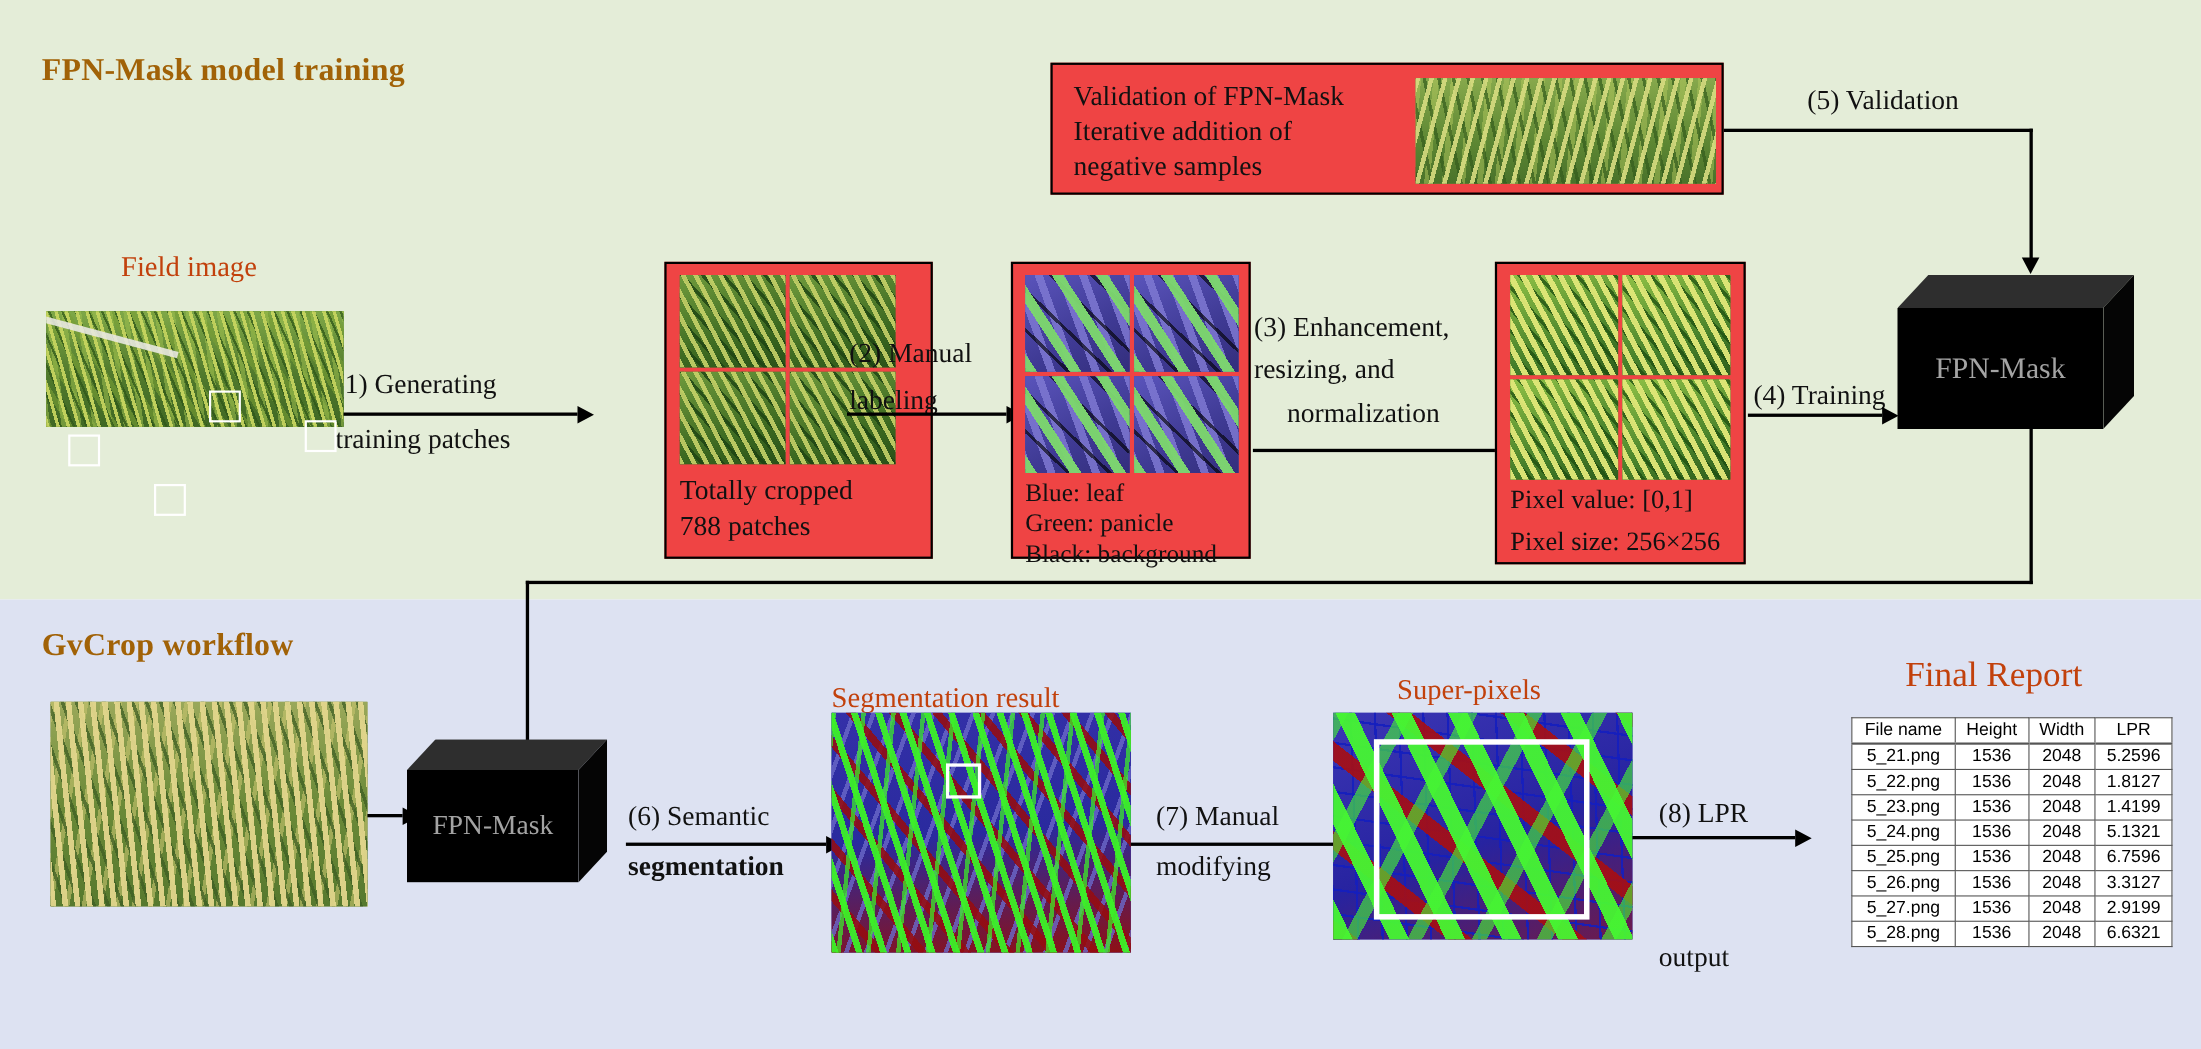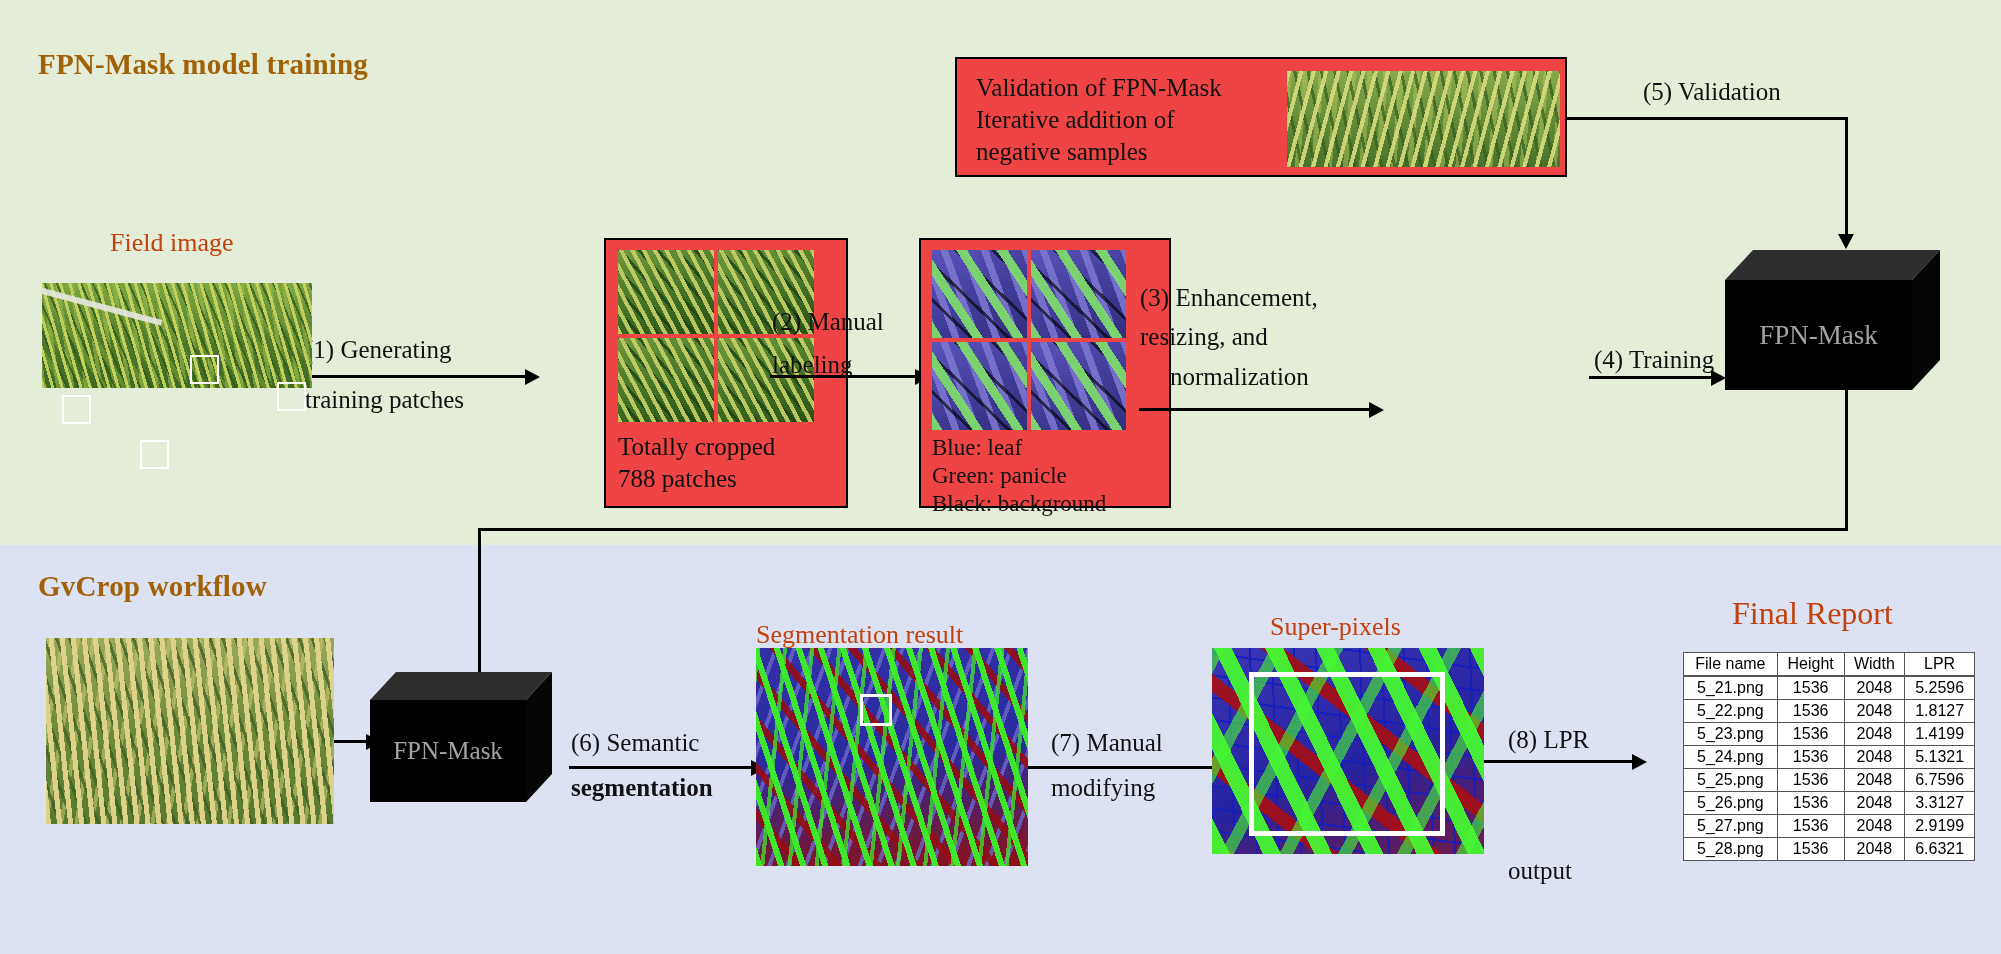--- a/index.html
+++ b/index.html
@@ -178,38 +178,48 @@
     </div>
     <div class="txt" style="left:12px;top:190px;">Totally cropped</div>
     <div class="txt" style="left:12px;top:222px;">788 patches</div>
   </div>
 
   <div class="txt" style="left:772px;top:305px;">(2) Manual</div>
   <div class="txt" style="left:772px;top:348px;">labeling</div>
   <div class="ln" style="left:770px;top:375px;width:145px;height:3px;"></div>
   <div class="ah ah-r" style="left:915px;top:369px;"></div>
 
-  <div class="panel" style="left:919px;top:238px;width:252px;height:270px;">
+  <div class="panel" style="left:919px;top:238px;width:218px;height:270px;">
     <div class="grid4" style="left:11px;top:10px;width:194px;height:180px;">
       <div class="tex-mask"></div>
       <div class="tex-mask"></div>
       <div class="tex-mask"></div>
       <div class="tex-mask"></div>
     </div>
     <div class="txt" style="left:11px;top:193px;font-size:23px;">Blue: leaf</div>
     <div class="txt" style="left:11px;top:221px;font-size:23px;">Green: panicle</div>
     <div class="txt" style="left:11px;top:249px;font-size:23px;">Black: background</div>
   </div>
 
   <div class="txt" style="left:1140px;top:281px;">(3) Enhancement,</div>
   <div class="txt" style="left:1140px;top:320px;">resizing, and</div>
   <div class="txt" style="left:1170px;top:360px;">normalization</div>
   <div class="ln" style="left:1139px;top:408px;width:230px;height:3px;"></div>
   <div class="ah ah-r" style="left:1369px;top:402px;"></div>
 
+  <div class="panel" style="left:1359px;top:238px;width:228px;height:275px;">
+    <div class="grid4" style="left:12px;top:10px;width:200px;height:186px;">
+      <div class="tex-patch-enh"></div>
+      <div class="tex-patch-enh"></div>
+      <div class="tex-patch-enh"></div>
+      <div class="tex-patch-enh"></div>
+    </div>
+    <div class="txt" style="left:12px;top:200px;font-size:24px;">Pixel value: [0,1]</div>
+    <div class="txt" style="left:12px;top:238px;font-size:24px;">Pixel size: 256×256</div>
+  </div>
 
   <div class="txt" style="left:1594px;top:343px;">(4) Training</div>
   <div class="ln" style="left:1589px;top:376px;width:122px;height:3px;"></div>
   <div class="ah ah-r" style="left:1711px;top:370px;"></div>
 
   <div class="txt" style="left:1643px;top:75px;">(5) Validation</div>
   <div class="ln" style="left:1567px;top:117px;width:281px;height:3px;"></div>
   <div class="ln" style="left:1845px;top:117px;width:3px;height:119px;"></div>
   <div class="ah ah-d" style="left:1838px;top:234px;"></div>
 

